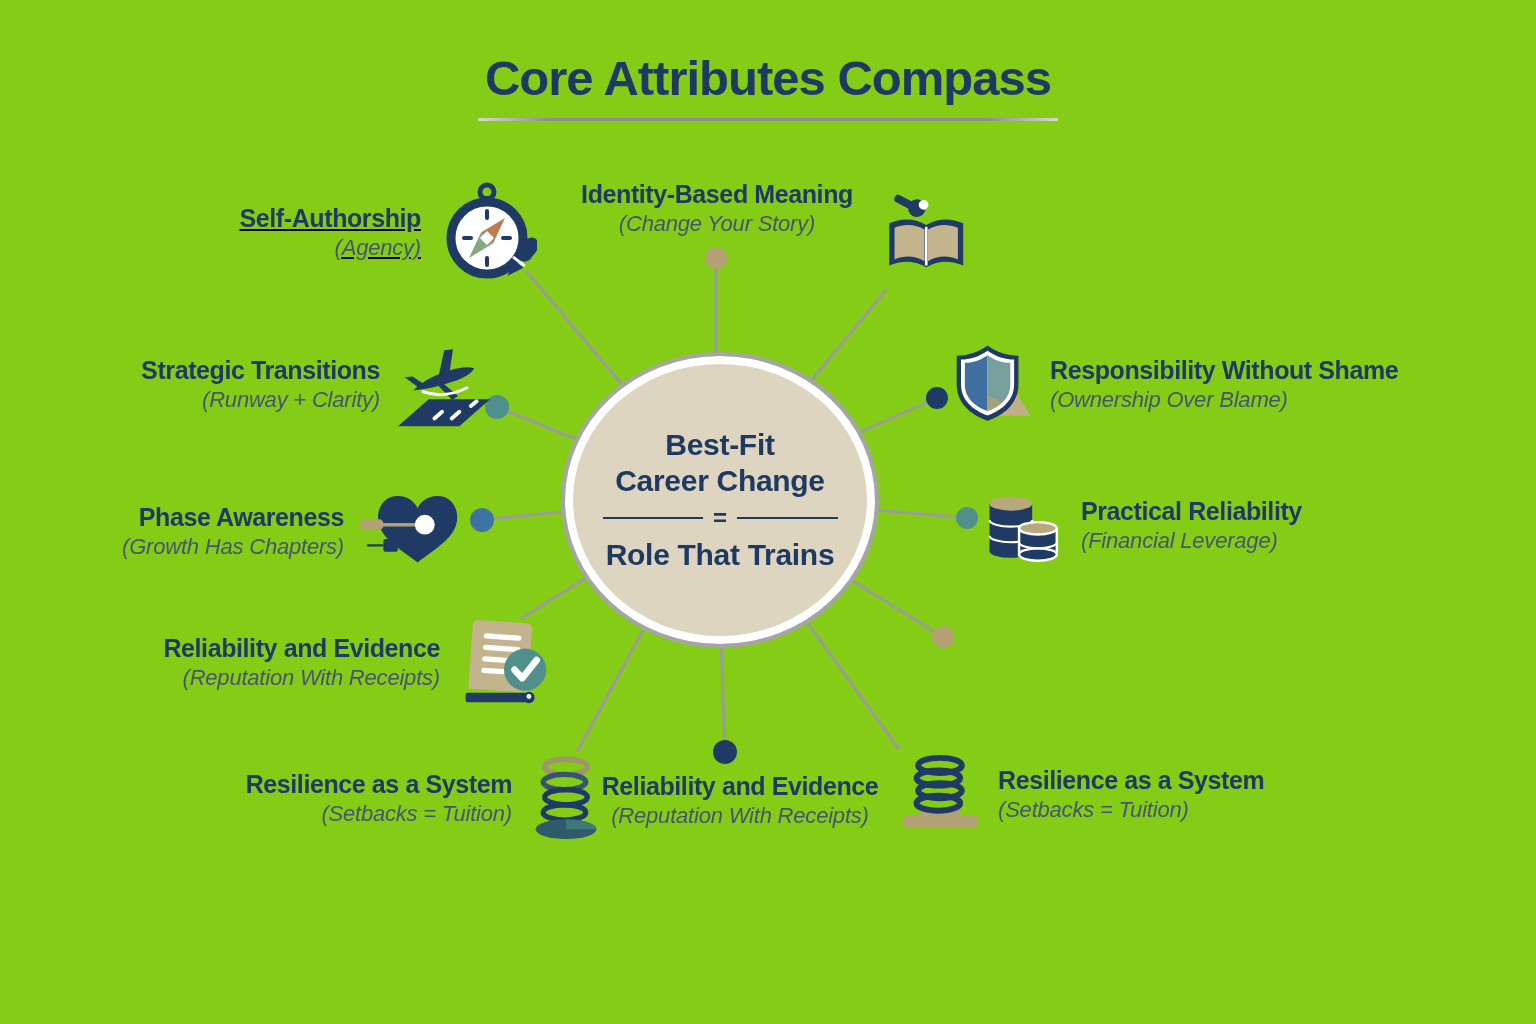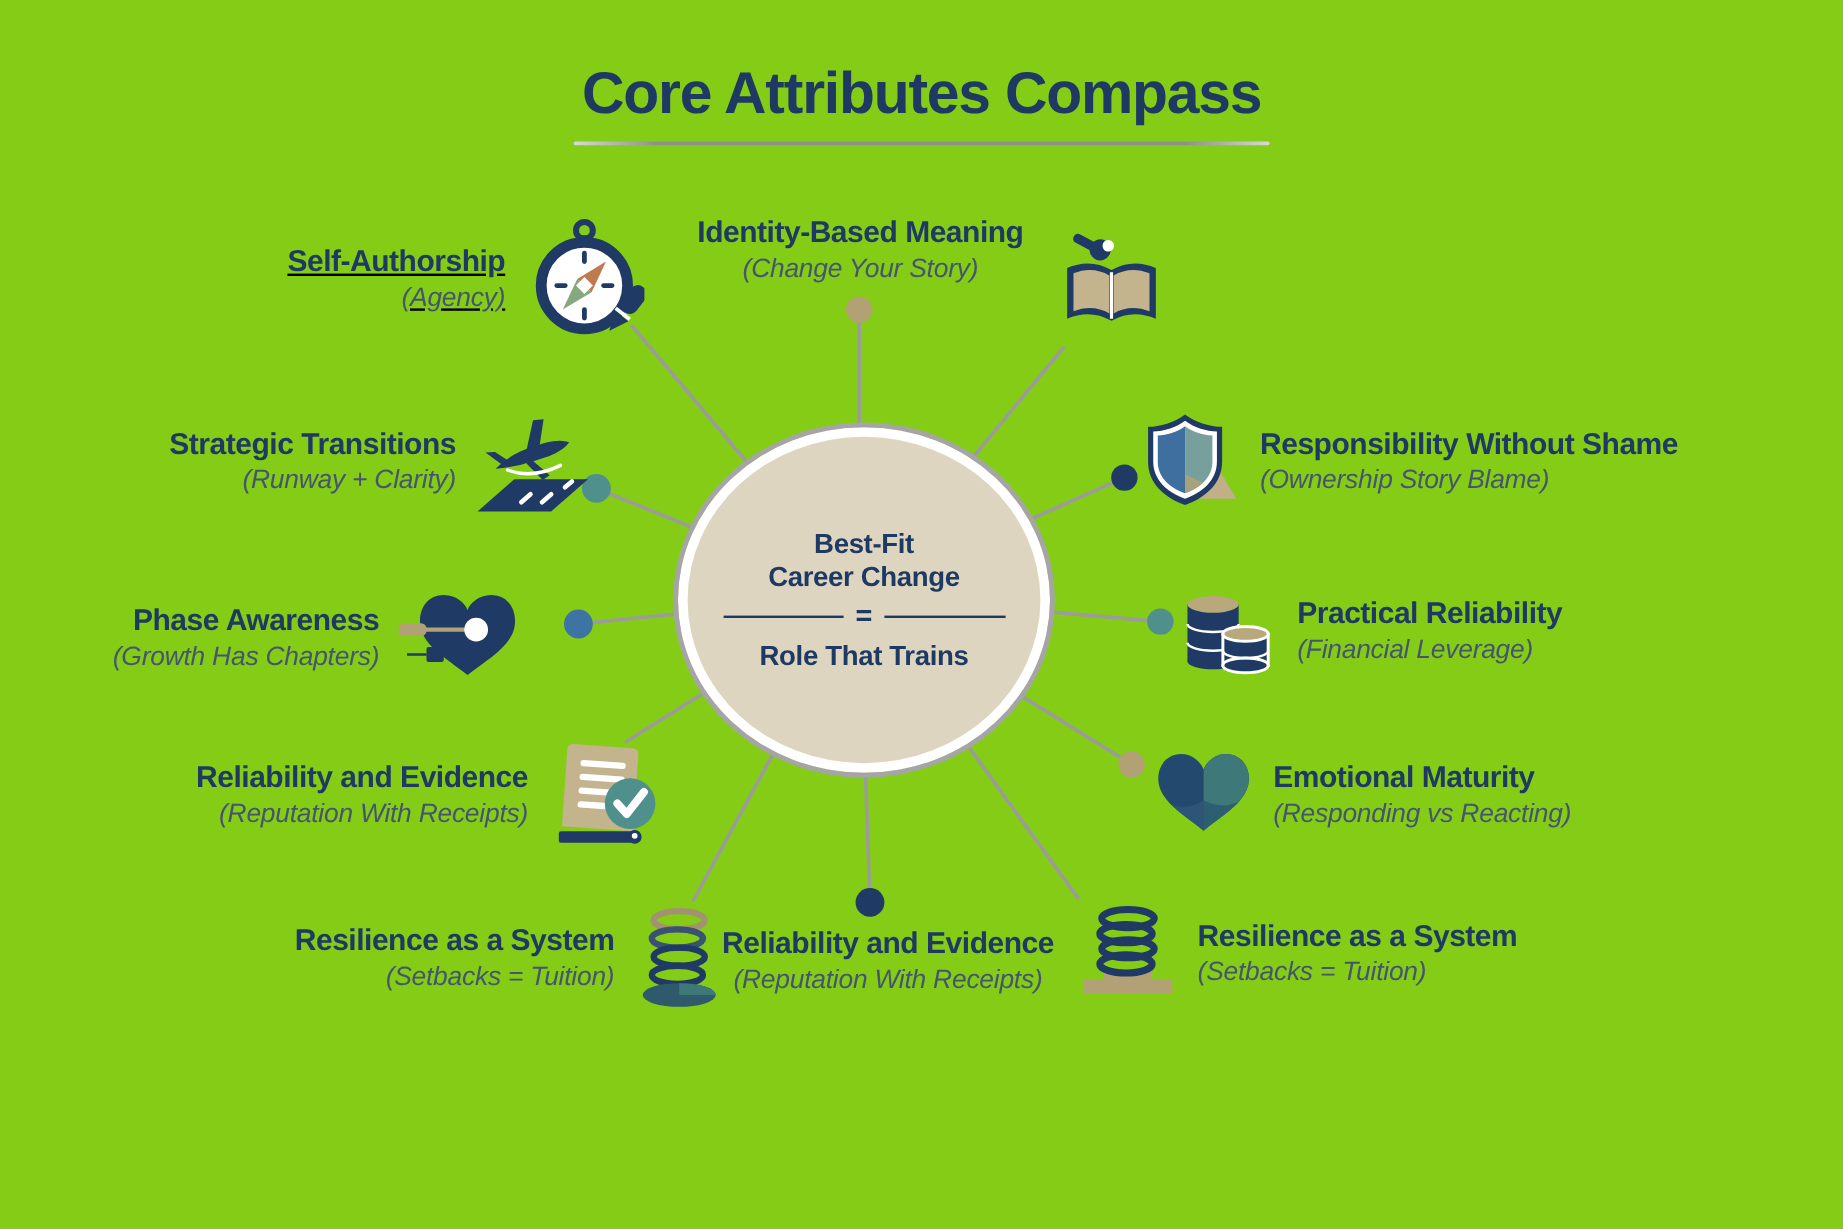--- a/index.html
+++ b/index.html
@@ -15,21 +15,21 @@
                    border-radius:2px;}
 
   
   .lines-layer{position:absolute;inset:0;z-index:1;}
 
   
   .hub{position:absolute;left:561px;top:352px;width:310px;height:288px;
        border-radius:50%;background:#ddd5bf;border:4px solid #a5a5a5;
        box-shadow:inset 0 0 0 8px #ffffff;z-index:2;
        display:flex;flex-direction:column;align-items:center;justify-content:center;}
-  .hub-line{font-size:23px;font-weight:bold;color:#1e3a63;line-height:1.2;
+  .hub-line{font-size:30px;font-weight:bold;color:#1e3a63;line-height:1.2;
             letter-spacing:-0.3px;text-align:center;}
   .hub-divider{display:flex;align-items:center;gap:10px;width:235px;margin:7px 0;}
   .hub-divider .bar{flex:1;height:2px;background:#1e3a63;}
   .hub-equals{font-size:24px;font-weight:bold;color:#1e3a63;line-height:1;}
 
   
   .node{position:absolute;display:flex;align-items:center;gap:16px;z-index:3;}
   .node .labels{display:flex;flex-direction:column;gap:2px;}
   .node-title{font-size:25px;font-weight:bold;color:#1e3a63;letter-spacing:-0.4px;
               white-space:nowrap;line-height:1.15;}
@@ -40,21 +40,21 @@
   .node.center-node{justify-content:center;text-align:center;}
   .node.center-node .labels{align-items:center;}
   .icon{display:inline-flex;flex:0 0 auto;}
 
   
   .n0{right:999px;top:180px;text-decoration:underline;}
   .n1{left:497px;width:440px;top:180px;}
   .n2{left:884px;top:188px;}
   .n3{right:1044px;top:338px;}
   .n4{left:948px;top:342px;}
-  .n5{right:1096px;top:490px;}
+  .n5{right:1068px;top:490px;}
   .n6{left:983px;top:482px;}
   .n7{right:984px;top:616px;}
   .n8{left:961px;top:624px;}
   .n9{right:932px;top:750px;}
   .n10{left:520px;width:440px;top:772px;}
   .n11{left:898px;top:748px;}
 </style>
 </head>
 <body>
 
@@ -188,21 +188,21 @@
         <path d="M46,4 C57,12 70,16 82,16 L82,50 C82,71 66,85 46,92 C26,85 10,71 10,50 L10,16 C22,16 35,12 46,4 Z" transform="translate(46 48) scale(0.86) translate(-46 -48)" fill="#ffffff"></path>
         <g clip-path="url(#shieldClip)">
           <rect x="0" y="0" width="46" height="98" fill="#3f6f9f"></rect>
           <rect x="46" y="0" width="54" height="98" fill="#77a09c"></rect>
           <polygon points="46,62 80,78 46,82" fill="#b3a176" opacity="0.8"></polygon>
         </g>
       </svg>
     </span>
     <div class="labels">
       <div class="node-title">Responsibility Without Shame</div>
-      <div class="node-subtitle">(Ownership Story Blame)</div>
+      <div class="node-subtitle">(Ownership Over Blame)</div>
     </div>
   </div>
 
   <div class="node left-side n5">
     <div class="labels">
       <div class="node-title">Phase Awareness</div>
       <div class="node-subtitle">(Growth Has Chapters)</div>
     </div>
     <span class="icon">
       <svg width="108" height="82" viewBox="0 0 120 90">
@@ -262,41 +262,20 @@
         </g>
         <rect x="10" y="80" width="64" height="10" rx="2" fill="#1f3a64"></rect>
         <circle cx="76" cy="85" r="6" fill="#1f3a64"></circle>
         <circle cx="76" cy="84" r="2.5" fill="#ffffff"></circle>
         <circle cx="72" cy="56" r="22" fill="#4f8f8c"></circle>
         <path d="M61,56 L69,65 L84,46" fill="none" stroke="#ffffff" stroke-width="7" stroke-linecap="round" stroke-linejoin="round"></path>
       </svg>
     </span>
   </div>
 
-  <div class="node right-side n8">
-    <span class="icon">
-      <svg width="84" height="76" viewBox="0 0 100 88">
-        <defs>
-          <clipPath id="heartClip">
-            <path d="M72,4 C61,4 53,12 50,19 C47,12 39,4 28,4 C14,4 5,15 5,28 C5,50 28,62 50,80 C72,62 95,50 95,28 C95,15 86,4 72,4 Z"></path>
-          </clipPath>
-        </defs>
-        <path d="M72,4 C61,4 53,12 50,19 C47,12 39,4 28,4 C14,4 5,15 5,28 C5,50 28,62 50,80 C72,62 95,50 95,28 C95,15 86,4 72,4 Z" fill="#24496e"></path>
-        <g clip-path="url(#heartClip)">
-          <rect x="50" y="0" width="50" height="88" fill="#3e7878"></rect>
-          <path d="M5,46 C22,60 38,58 50,50 L50,88 L5,88 Z" fill="#2c5577"></path>
-          <path d="M50,50 C66,58 82,56 95,44 L95,88 L50,88 Z" fill="#2e5e72"></path>
-        </g>
-      </svg>
-    </span>
-    <div class="labels">
-      <div class="node-title">Emotional Maturity</div>
-      <div class="node-subtitle">(Responding vs Reacting)</div>
-    </div>
-  </div>
 
   <div class="node left-side n9">
     <div class="labels">
       <div class="node-title">Resilience as a System</div>
       <div class="node-subtitle">(Setbacks = Tuition)</div>
     </div>
     <span class="icon">
       <svg width="76" height="96" viewBox="0 0 100 114">
         <ellipse cx="50" cy="16" rx="28" ry="10" fill="none" stroke="#a29272" stroke-width="7"></ellipse>
         <ellipse cx="48" cy="36" rx="28" ry="10" fill="none" stroke="#37536f" stroke-width="7"></ellipse>

